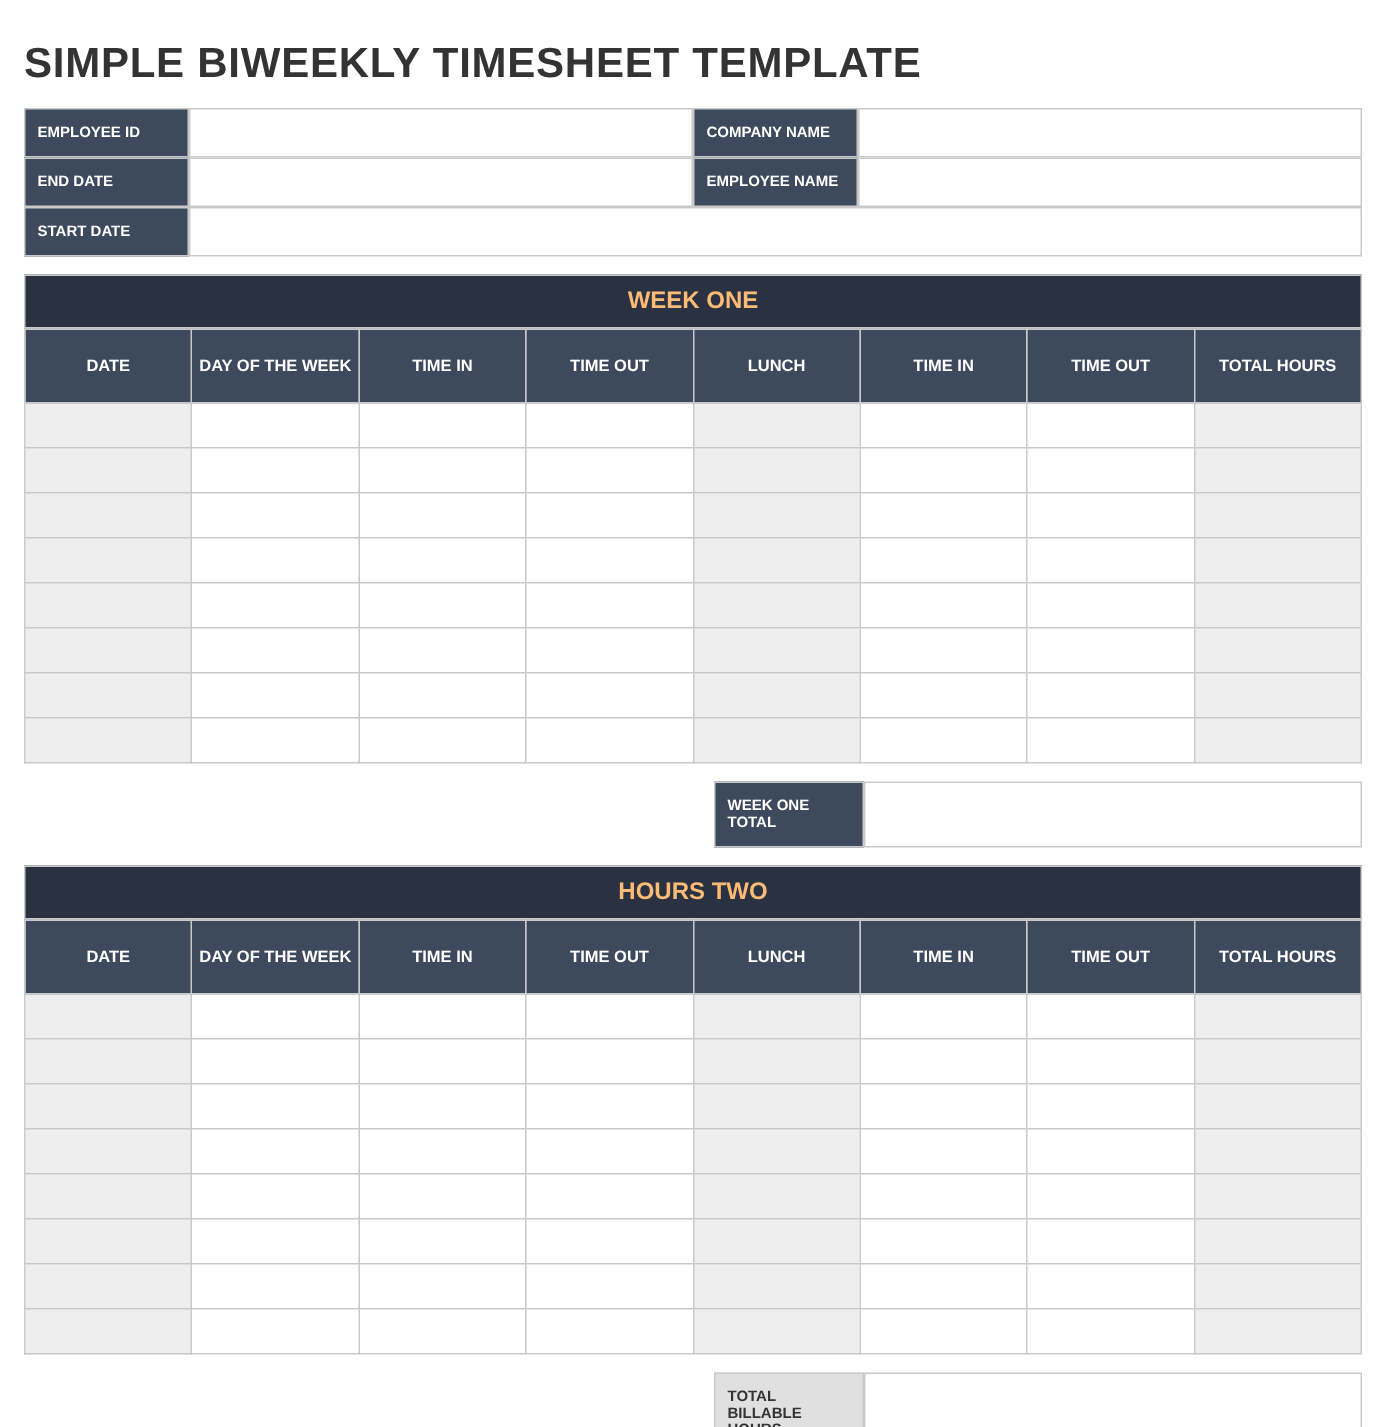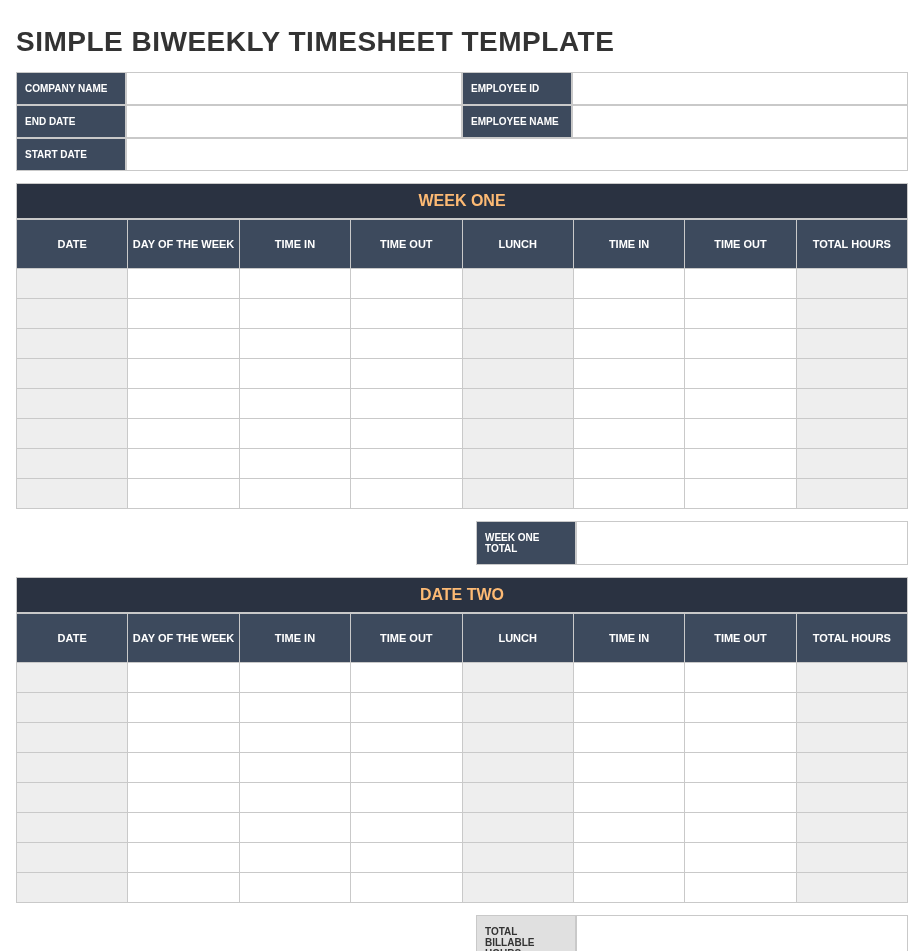--- a/index.html
+++ b/index.html
@@ -119,26 +119,26 @@
   .totals-stack .totals-row { margin-top: 0; }
   .totals-stack .totals-row + .totals-row { margin-top: 0; }
 </style>
 </head>
 <body>
 
 <h1>SIMPLE BIWEEKLY TIMESHEET TEMPLATE</h1>
 
 <div>
   <div class="header-row">
+    <div class="header-group">
+      <div class="header-label">EMPLOYEE ID</div>
+      <div class="header-value"></div>
+    </div>
     <div class="header-group hg-left">
       <div class="header-label">COMPANY NAME</div>
-      <div class="header-value"></div>
-    </div>
-    <div class="header-group">
-      <div class="header-label">EMPLOYEE ID</div>
       <div class="header-value"></div>
     </div>
   </div>
   <div class="header-row2">
     <div class="header-group">
       <div class="header-label">END DATE</div>
       <div class="header-value"></div>
     </div>
     <div class="header-group hg-left">
       <div class="header-label">EMPLOYEE NAME</div>
@@ -248,21 +248,21 @@
         <td></td>
         <td class="shaded"></td>
       </tr>
     </tbody>
 </table>
 <div class="totals-row">
   <div class="total-label">WEEK ONE TOTAL</div>
   <div class="total-value"></div>
 </div>
 
-<div class="week-banner">DATE TWO</div>
+<div class="week-banner">HOURS TWO</div>
 <table class="week">
   <thead>
     <tr>
       <th>DATE</th>
       <th>DAY OF THE WEEK</th>
       <th>TIME IN</th>
       <th>TIME OUT</th>
       <th>LUNCH</th>
       <th>TIME IN</th>
       <th>TIME OUT</th>

